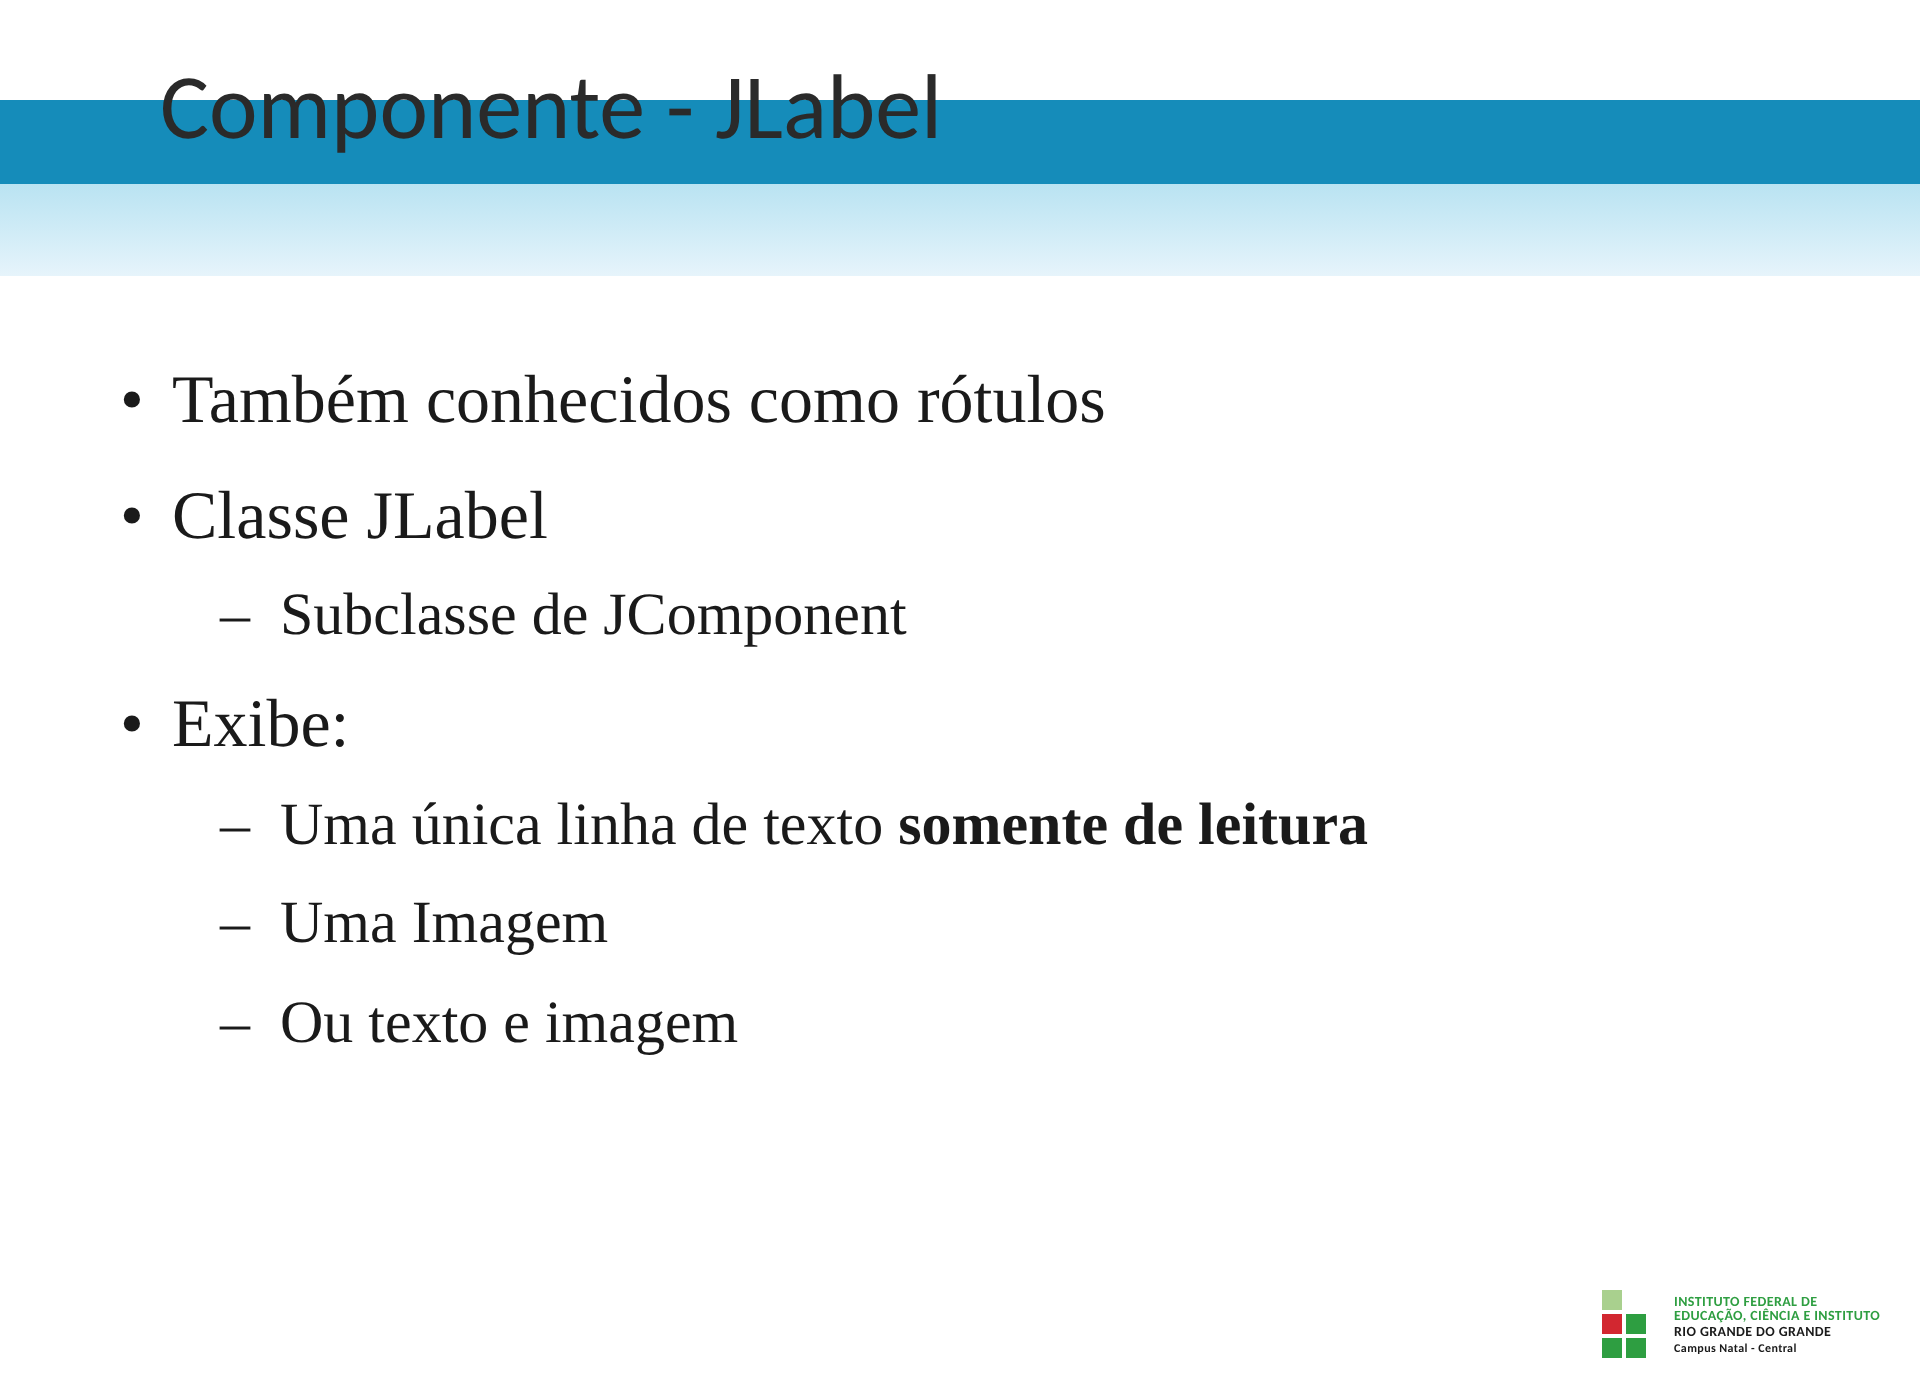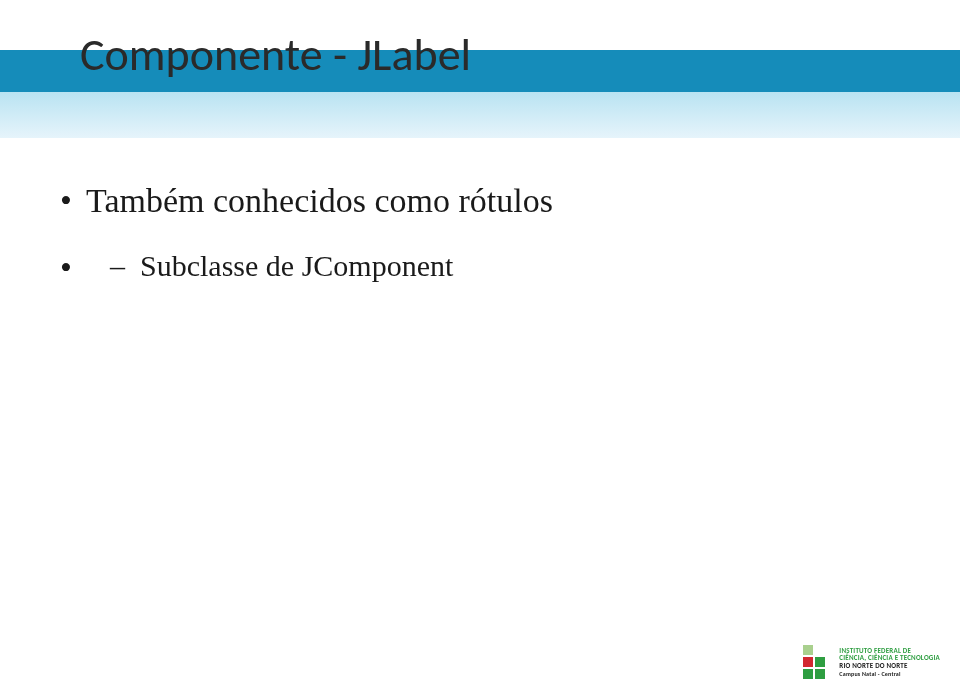--- a/index.html
+++ b/index.html
@@ -10,21 +10,21 @@
   .title-band { position: absolute; left: 0; right: 0; top: 50px; height: 88px; }
   .band-dark { position: absolute; left: 0; right: 0; top: 0; height: 42px; background: #158cba; }
   .band-light { position: absolute; left: 0; right: 0; top: 42px; height: 46px; background: linear-gradient(#b9e3f2, #e6f4fb); }
   .title-text { position: absolute; top: 26px; left: 80px; font-size: 46px; color: #2a2a2a; font-weight: 400; z-index: 2; }
 
   
   .content { position: absolute; left: 56px; top: 178px; right: 56px; color: #1a1a1a; }
   .content ul.lvl1 { list-style: none; }
   .content ul.lvl1 > li { position: relative; padding-left: 30px; font-size: 34px; line-height: 1.34; margin-bottom: 12px; font-family: Liberation Serif, serif; }
   .content ul.lvl1 > li::before { content: "•"; position: absolute; left: 4px; top: 0; font-size: 34px; color: #1a1a1a; }
-  .content ul.lvl2 { list-style: none; margin-top: 21px; }
+  .content ul.lvl2 { list-style: none; margin-top: 6px; }
   .content ul.lvl2 > li { position: relative; padding-left: 30px; font-size: 30px; line-height: 1.38; margin-bottom: 8px; margin-left: 24px; }
   .content ul.lvl2 > li::before { content: "–"; position: absolute; left: 0; top: 0; font-size: 30px; color: #1a1a1a; }
   .bold { font-weight: 700; }
 
   
   .footer-logo { position: absolute; right: 20px; bottom: 18px; display: flex; align-items: center; gap: 2px; }
   .logo-grid { display: grid; grid-template-columns: 10px 10px 10px; grid-template-rows: 10px 10px 10px; gap: 2px; }
   .lg { width: 10px; height: 10px; }
   .g-clear { background: transparent; }
   .g-green-l { background: #a9d08e; }
@@ -42,40 +42,51 @@
   <div class="title-band">
     <div class="band-dark"></div>
     <div class="band-light"></div>
   </div>
   <div class="title-text">Componente - JLabel</div>
 
   <div class="content">
     <ul class="lvl1">
       <li>Também conhecidos como rótulos</li>
       <li>
+        <span>Classe JLabel</span>
         <ul class="lvl2">
           <li>Subclasse de JComponent</li>
+        </ul>
+      </li>
+      <li>
+        <span>Exibe:</span>
+        <ul class="lvl2">
+          <li>
+            <span>Uma única linha de texto </span><span class="bold">somente de leitura</span>
+          </li>
+          <li>Uma Imagem</li>
+          <li>Ou texto e imagem</li>
         </ul>
       </li>
     </ul>
   </div>
 
   <div class="footer-logo">
     <div class="logo-grid">
       <div class="lg g-green-l"></div>
         <div class="lg g-clear"></div>
         <div class="lg g-clear"></div>
       <div class="lg g-red"></div>
         <div class="lg g-green"></div>
         <div class="lg g-clear"></div>
       <div class="lg g-green"></div>
         <div class="lg g-green"></div>
         <div class="lg g-clear"></div>
     </div>
     <div class="logo-text">
       <div>INSTITUTO FEDERAL DE</div>
-      <div>CIÊNCIA, CIÊNCIA E TECNOLOGIA</div>
-      <div class="line-dark">RIO NORTE DO NORTE</div>
+      <div>EDUCAÇÃO, CIÊNCIA E INSTITUTO</div>
+      <div class="line-dark">RIO GRANDE DO GRANDE</div>
       <span class="campus">Campus Natal - Central</span>
     </div>
   </div>
 
 </div>
 
 </body></html>

